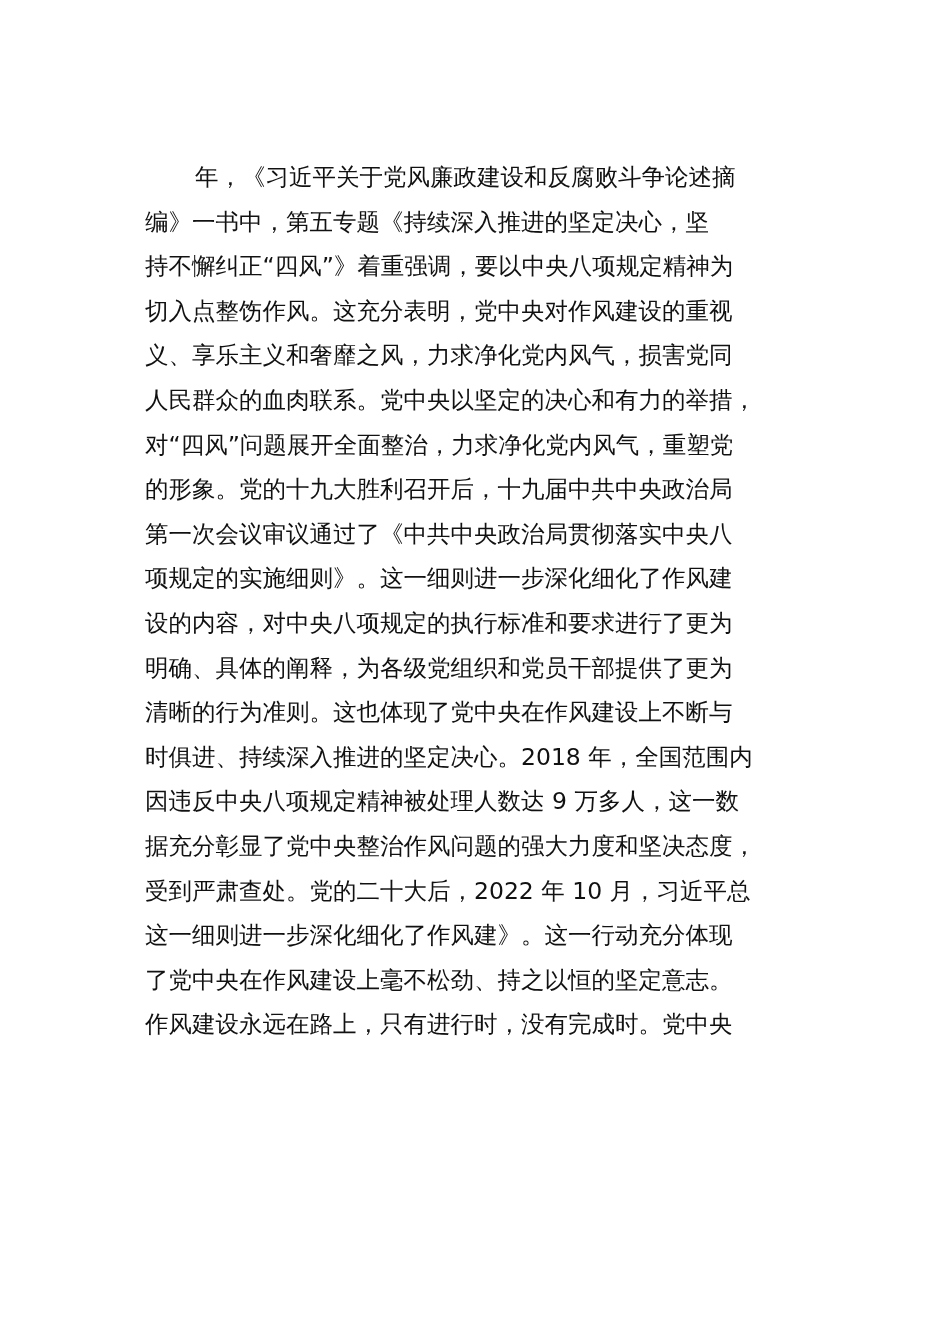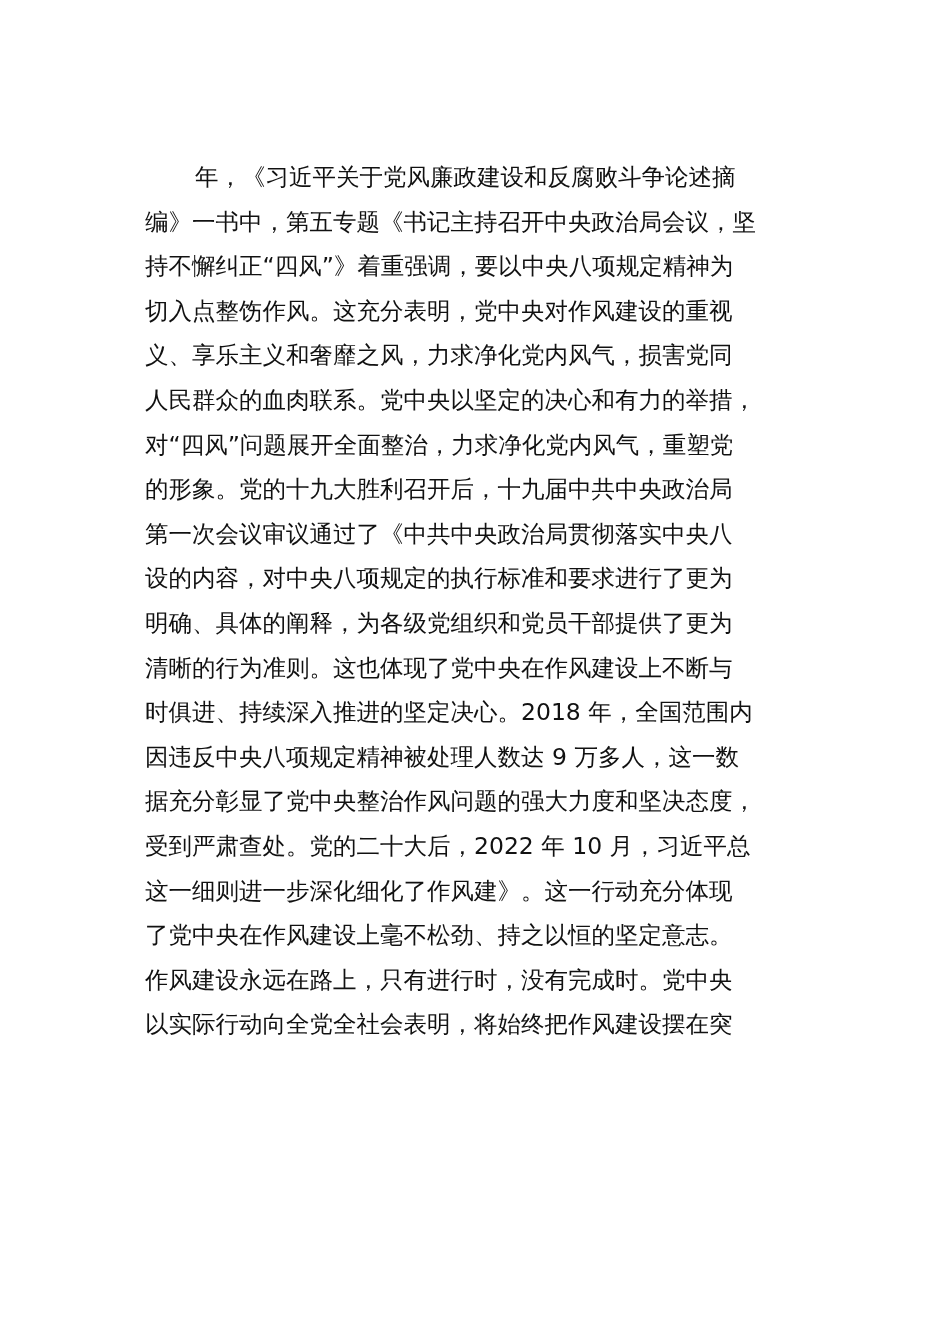--- a/index.html
+++ b/index.html
@@ -39,33 +39,33 @@
     .line.indent {
       padding-left: 50px;
     }
   </style>
 </head>
 <body>
 
 <div class="page">
   <div class="body-text">
     <span class="line indent">年，《习近平关于党风廉政建设和反腐败斗争论述摘</span>
-    <span class="line">编》一书中，第五专题《书记主持召开中央政治局会议，坚</span>
+    <span class="line">编》一书中，第五专题《持续深入推进的坚定决心，坚</span>
     <span class="line">持不懈纠正“四风”》着重强调，要以中央八项规定精神为</span>
     <span class="line">切入点整饬作风。这充分表明，党中央对作风建设的重视</span>
     <span class="line">义、享乐主义和奢靡之风，力求净化党内风气，损害党同</span>
     <span class="line">人民群众的血肉联系。党中央以坚定的决心和有力的举措，</span>
     <span class="line">对“四风”问题展开全面整治，力求净化党内风气，重塑党</span>
     <span class="line">的形象。党的十九大胜利召开后，十九届中共中央政治局</span>
     <span class="line">第一次会议审议通过了《中共中央政治局贯彻落实中央八</span>
+    <span class="line">项规定的实施细则》。这一细则进一步深化细化了作风建</span>
     <span class="line">设的内容，对中央八项规定的执行标准和要求进行了更为</span>
     <span class="line">明确、具体的阐释，为各级党组织和党员干部提供了更为</span>
     <span class="line">清晰的行为准则。这也体现了党中央在作风建设上不断与</span>
     <span class="line">时俱进、持续深入推进的坚定决心。2018 年，全国范围内</span>
     <span class="line">因违反中央八项规定精神被处理人数达 9 万多人，这一数</span>
     <span class="line">据充分彰显了党中央整治作风问题的强大力度和坚决态度，</span>
     <span class="line">受到严肃查处。党的二十大后，2022 年 10 月，习近平总</span>
     <span class="line">这一细则进一步深化细化了作风建》。这一行动充分体现</span>
     <span class="line">了党中央在作风建设上毫不松劲、持之以恒的坚定意志。</span>
     <span class="line">作风建设永远在路上，只有进行时，没有完成时。党中央</span>
-    <span class="line">以实际行动向全党全社会表明，将始终把作风建设摆在突</span>
   </div>
 </div>
 
 </body></html>

